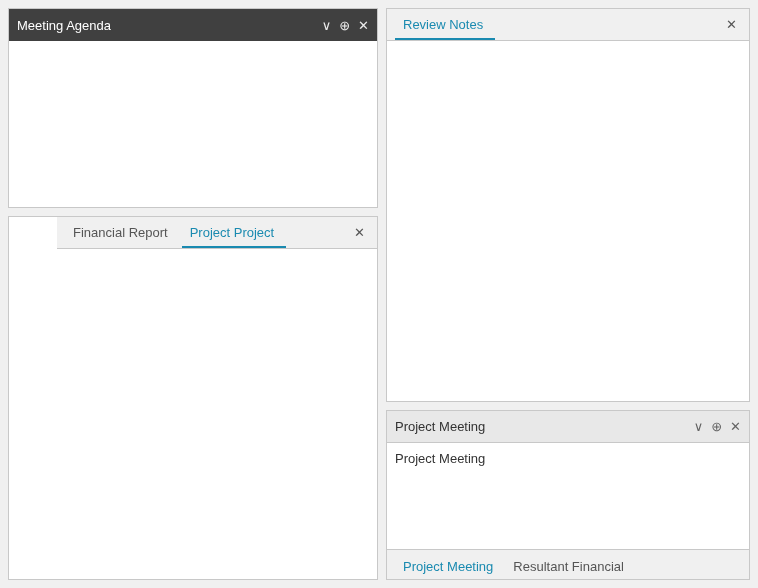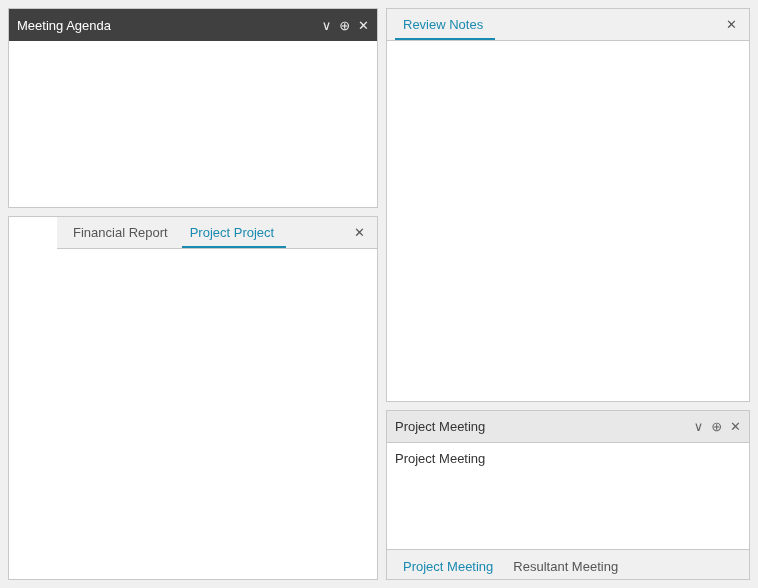--- a/index.html
+++ b/index.html
@@ -219,17 +219,17 @@
         <span style="color:#555;">∨</span>
         <span style="color:#555;">⊕</span>
         <span style="color:#555;">✕</span>
       </div>
     </div>
     <div class="content-area" style="flex:1; padding:8px;">
       <span>Project Meeting</span>
     </div>
     <div class="bottom-tabbar">
       <div class="bottom-tab active">Project Meeting</div>
-      <div class="bottom-tab">Resultant Meeting</div>
+      <div class="bottom-tab">Resultant Financial</div>
     </div>
   </div>
 
 </div>
 
 </body></html>

